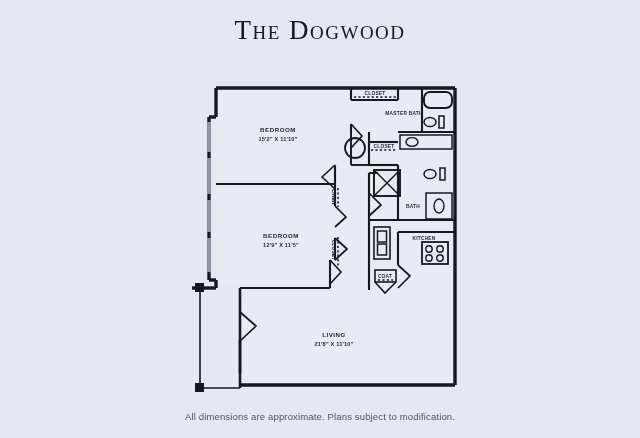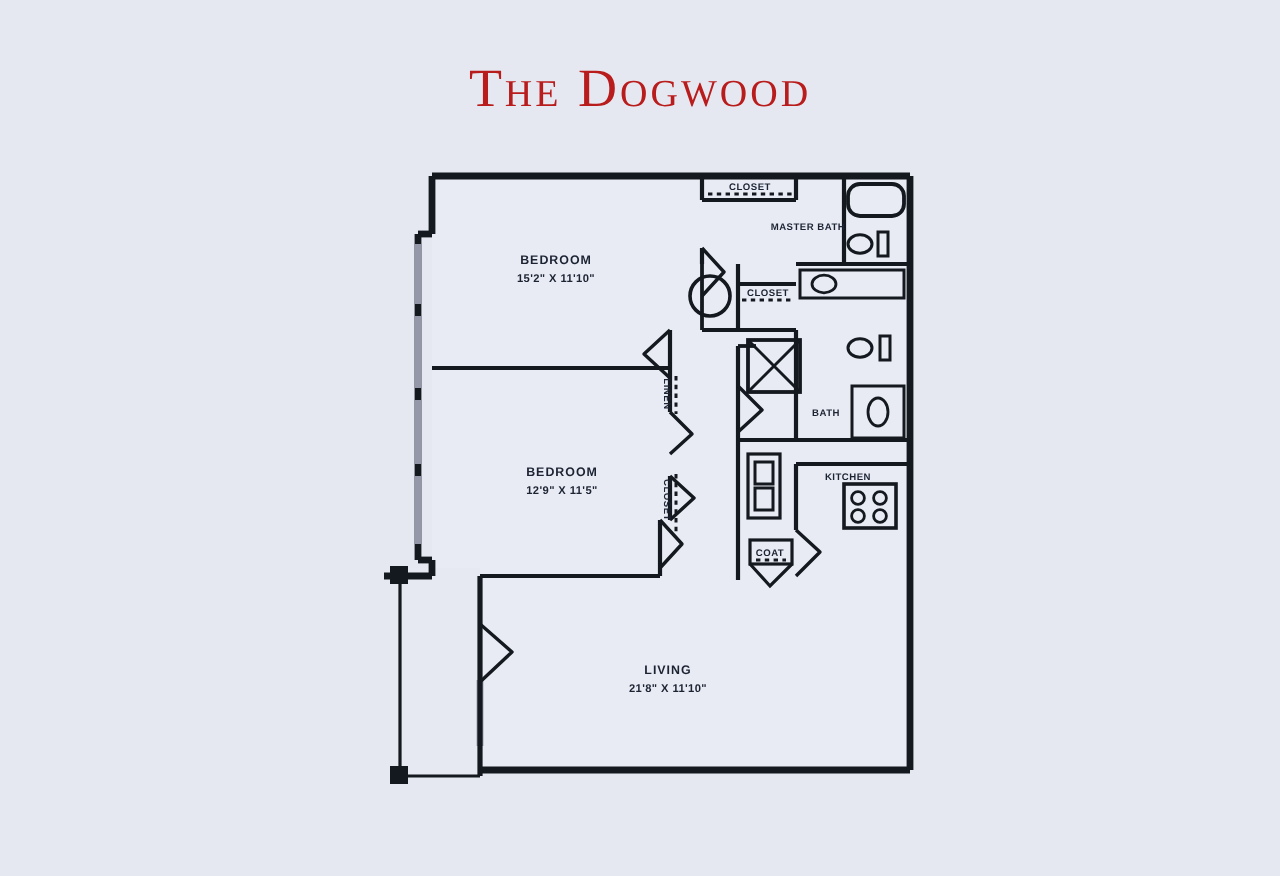--- a/index.html
+++ b/index.html
@@ -26,26 +26,26 @@
     top: 0;
     left: 0;
     width: 640px;
     text-align: center;
     padding-top: 12px;
   }
   .plan-title {
     font-family: "Liberation Serif", serif;
     font-size: 27px;
     letter-spacing: 1.5px;
-    color: #b91c1c;
+    color: #0f172a;
     font-variant: small-caps;
     text-transform: capitalize;
     font-weight: 400;
     line-height: 1.05;
-    margin: 18px;
+    margin: 4px;
   }
   .plan-subtitle {
     font-family: "Liberation Sans", sans-serif;
     font-size: 14.5px;
     letter-spacing: 2.0px;
     color: #2f3a52;
     text-transform: uppercase;
     font-weight: 500;
     margin: 4px 0 0 0;
   }
@@ -283,14 +283,15 @@
           <text class="label label-small" x="384" y="88" text-anchor="middle">CLOSET</text>
           <text class="label label-small" x="332" y="137" text-anchor="middle" transform="rotate(90 332 137)">LINEN</text>
           <text class="label label-small" x="332" y="190" text-anchor="middle" transform="rotate(90 332 190)">CLOSET</text>
           <text class="label label-small" x="385" y="218" text-anchor="middle">COAT</text>
         </g>
 
       </g>
     </svg>
   </div>
 
+  <div class="footer">All dimensions are approximate. Plans subject to modification.</div>
 
 </div>
 
 </body></html>

